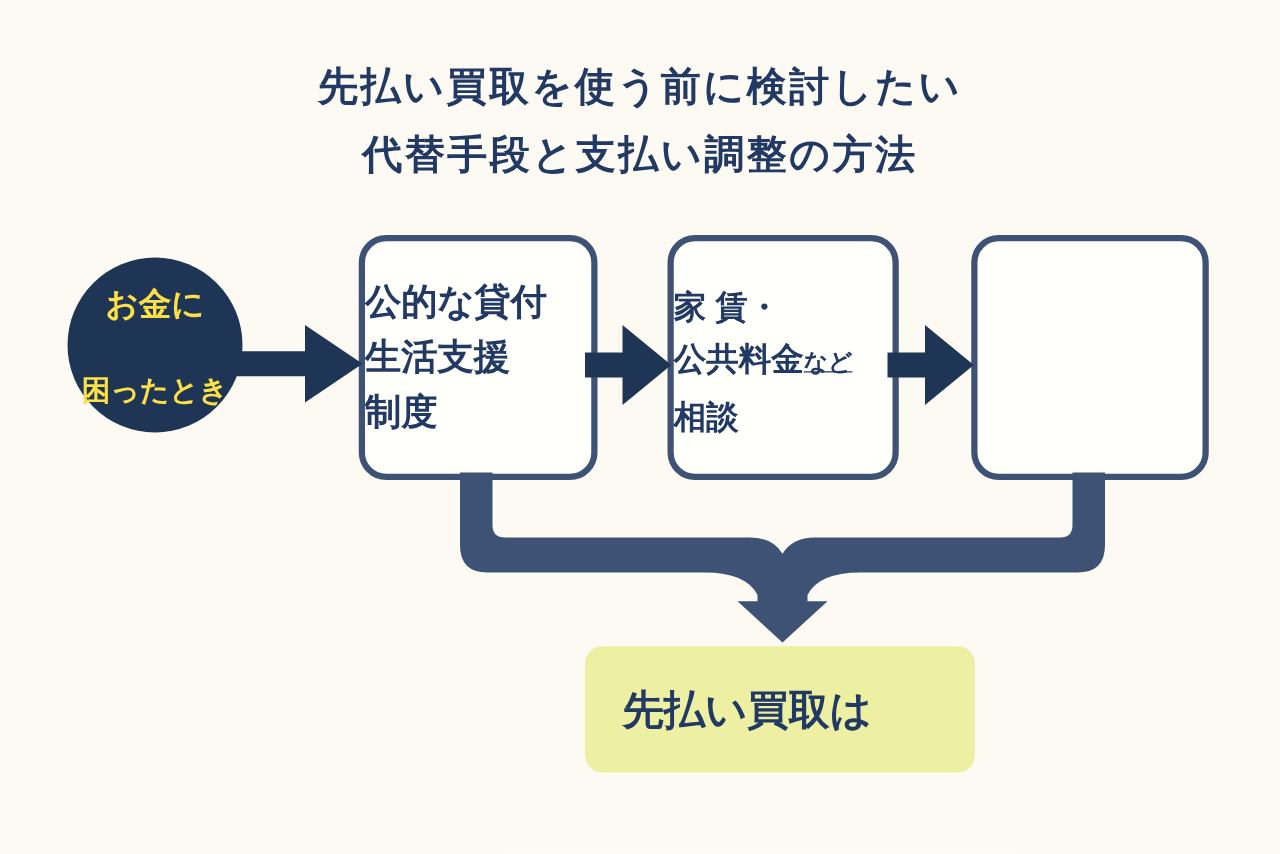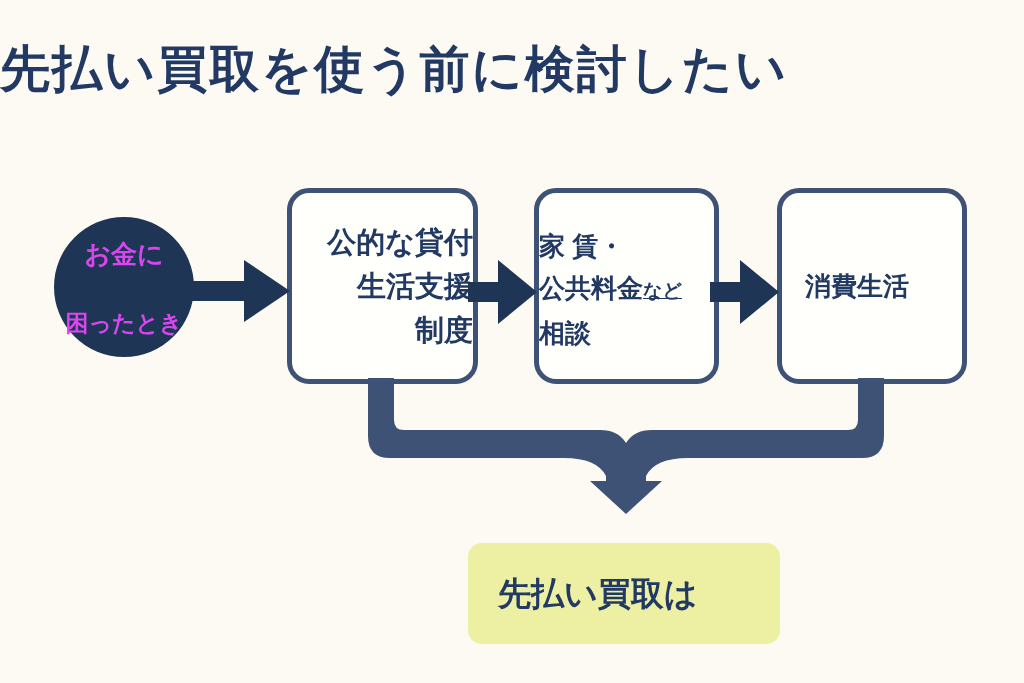--- a/index.html
+++ b/index.html
@@ -5,56 +5,57 @@
   html,body{margin:0;padding:0;}
   .canvas{
     position:relative;
     width:1024px;height:683px;
     background:#fcfaf2;
     font-family:"Liberation Sans","DejaVu Sans",sans-serif;
     overflow:hidden;
   }
   .title{
     position:absolute;top:42px;left:0;width:100%;
-    font-weight:800;font-size:50px;line-height:54px;
+    text-align:center;font-weight:800;font-size:32px;line-height:54px;
     color:#223a63;letter-spacing:2px;
   }
   .start-circle{
-    position:absolute;left:54px;top:217px;width:140px;height:140px;
-    border-radius:50%;background:#1e3556;color:#d946ef;
+    position:absolute;left:54px;top:206px;width:140px;height:140px;
+    border-radius:50%;background:#1e3556;color:#fde047;
     display:flex;flex-direction:column;align-items:center;justify-content:center;
     font-weight:700;text-align:center;
   }
   .start-circle .l1{font-size:26px;line-height:40px;}
   .start-circle .l2{font-size:23px;line-height:34px;margin-top:32px;}
   .step-box{
     position:absolute;top:188px;height:196px;box-sizing:border-box;
     background:#fffffc;border:5px solid #3e5275;border-radius:22px;
     display:flex;flex-direction:column;justify-content:center;
     color:#223a63;font-weight:700;
   }
-  #box1{left:287px;width:191px;align-items:flex-end;font-size:29px;line-height:44px;padding-top:0;}
+  #box1{left:287px;width:191px;align-items:flex-start;font-size:29px;line-height:44px;padding-top:0;}
   #box2{left:534px;width:185px;align-items:flex-start;font-size:26px;line-height:42px;padding-top:6px;}
   #box3{left:777px;width:190px;align-items:flex-start;padding-left:23px;font-size:26px;line-height:42px;}
   .suffix{font-size:19px;font-weight:700;text-decoration:underline;}
   .overlay{position:absolute;left:0;top:0;pointer-events:none;}
   .conclusion-box{
     position:absolute;left:468px;top:517px;width:312px;height:101px;box-sizing:border-box;
     background:#edf0a3;border-radius:14px;
     display:flex;flex-direction:column;justify-content:center;padding-left:30px;
-    color:#223a63;font-weight:800;font-size:33px;line-height:44px;margin-top:26px;
+    color:#223a63;font-weight:800;font-size:33px;line-height:44px;
   }
 </style>
 </head>
 <body>
 
 <div class="canvas">
 
   <div class="title">
     <div>先払い買取を使う前に検討したい</div>
+    <div>代替手段と支払い調整の方法</div>
   </div>
 
   <div class="start-circle">
     <div class="l1">お金に</div>
     <div class="l2">困ったとき</div>
   </div>
 
   <div class="step-box" id="box1">
     <div>公的な貸付</div>
     <div>生活支援</div>
@@ -63,21 +64,20 @@
 
   <div class="step-box" id="box2">
     <div>家 賃・</div>
     <div>
       <span>公共料金</span><span class="suffix">など</span>
     </div>
     <div>相談</div>
   </div>
 
   <div class="step-box" id="box3">
-    <div>消費生活</div>
   </div>
 
   <div class="conclusion-box">
     <div>先払い買取は</div>
   </div>
 
   <svg class="overlay" width="1024" height="683" viewBox="0 0 1024 683">
 
     <path d="M186 281 H244 V260 L290 291 L244 322 V301 H186 Z" fill="#1e3556"></path>
 

